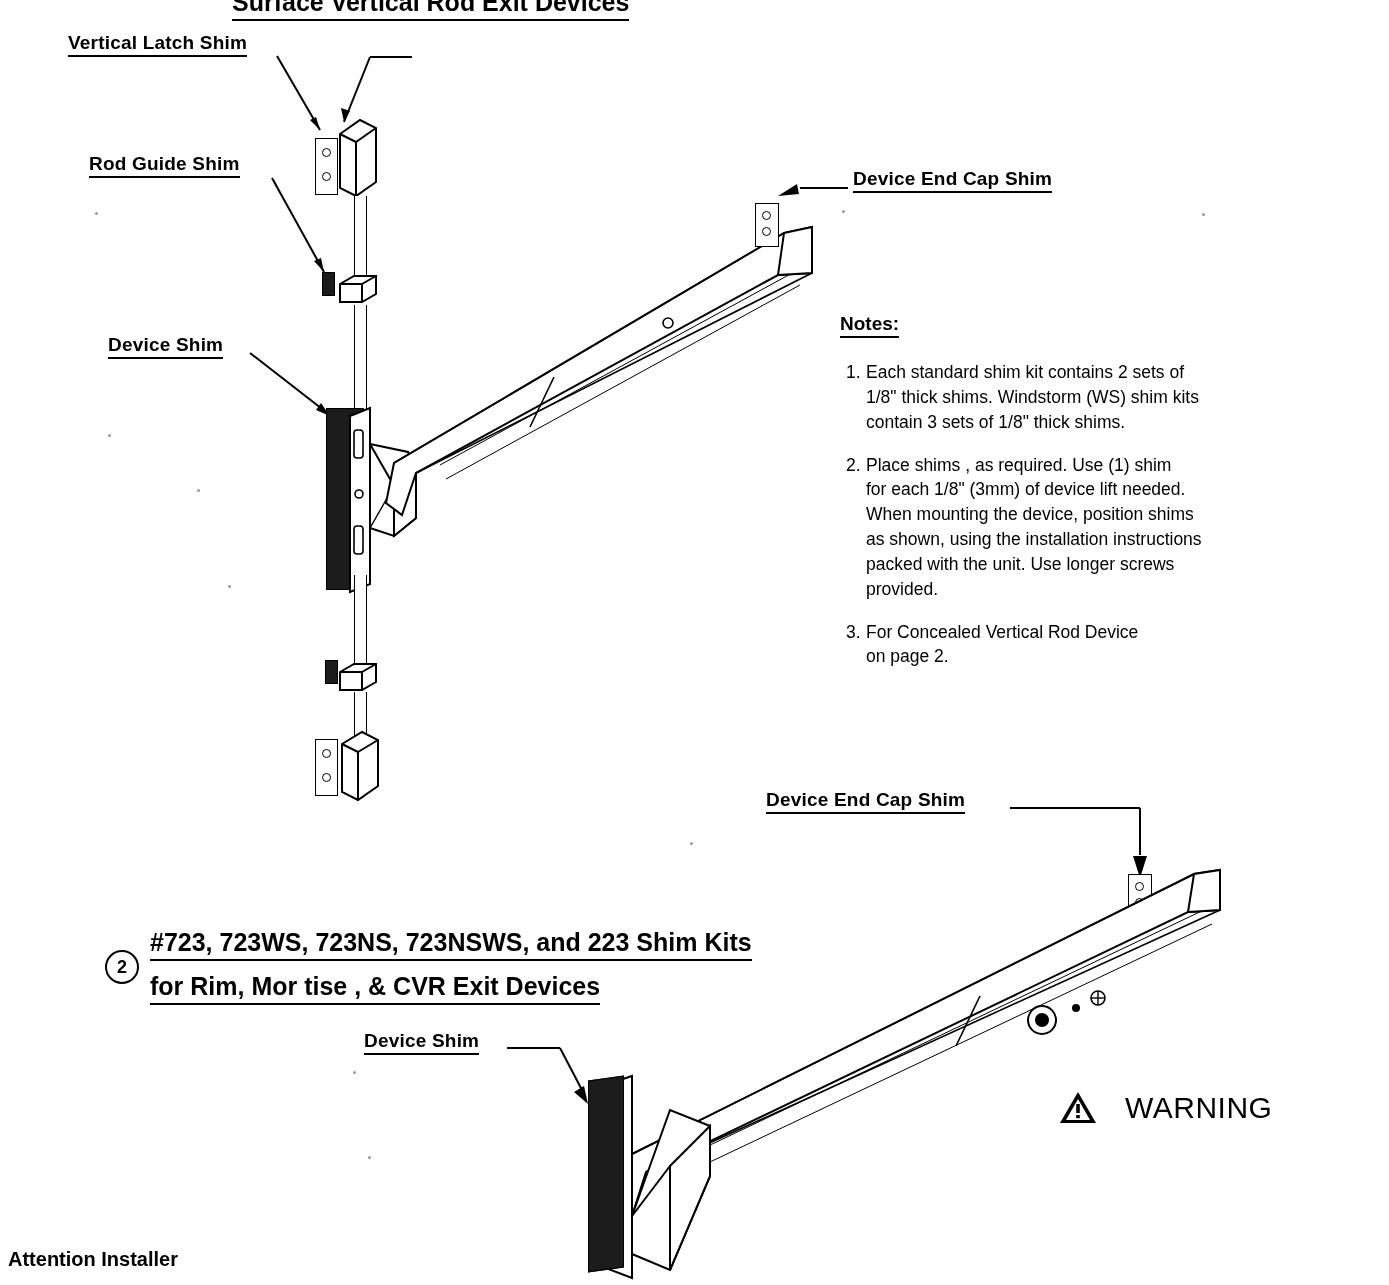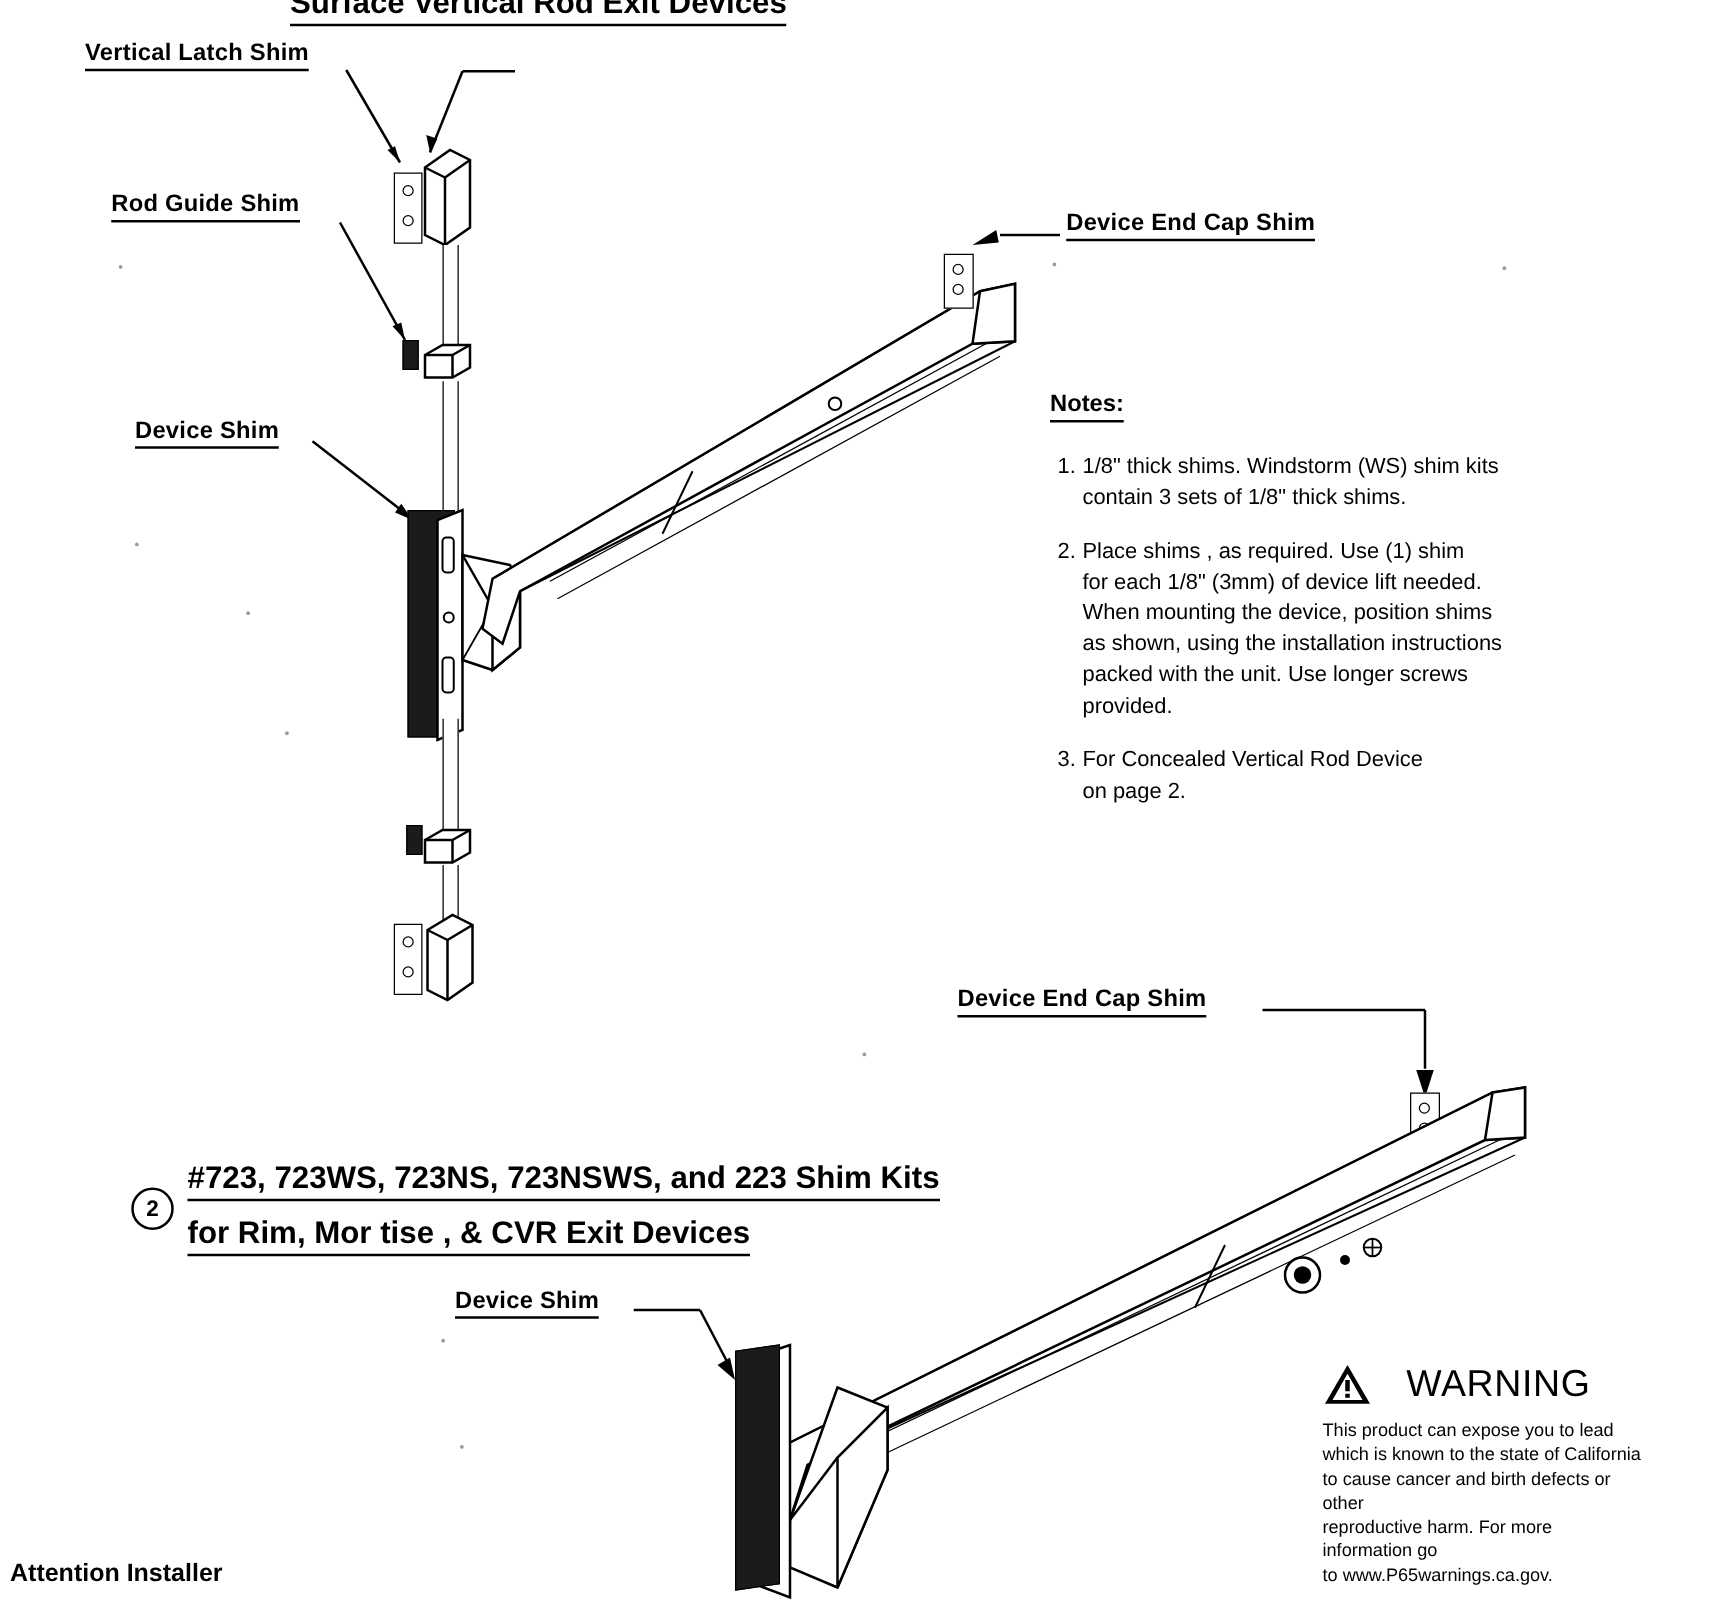--- a/index.html
+++ b/index.html
@@ -234,20 +234,21 @@
     <line x1="26" y1="26" x2="10" y2="18" stroke="#000" stroke-width="2"></line>
   </svg>
 
   <div class="abs" style="left:800px; top:313px; width:430px;margin-left:40px;">
     <div class="notes-head">Notes:</div>
 
     <div style="margin-top:22px; padding-left:6px;">
       <div class="note-item">
         <div class="note-num">1.</div>
         <div class="note-body">
+          <div>Each standard shim kit contains 2 sets of</div>
           <div>1/8" thick shims. Windstorm (WS) shim kits</div>
           <div>contain 3 sets of 1/8" thick shims.</div>
         </div>
       </div>
 
       <div class="note-item" style="margin-top:18px;">
         <div class="note-num">2.</div>
         <div class="note-body">
           <div>Place shims , as required. Use (1) shim</div>
           <div>for each 1/8" (3mm) of device lift needed.</div>
@@ -327,24 +328,17 @@
   <div class="abs" style="left:1058px; top:1090px; width:280px;">
     <div style="display:flex; align-items:center; gap:27px;">
       <svg width="40" height="36" viewBox="0 0 40 36">
         <polygon points="20,2 38,33 2,33" fill="#000"></polygon>
         <polygon points="20,9 32,30 8,30" fill="#fff"></polygon>
         <rect x="18.2" y="14" width="3.6" height="9" fill="#000"></rect>
         <rect x="18.2" y="25" width="3.6" height="3.2" fill="#000"></rect>
       </svg>
       <div class="warning-title">WARNING</div>
     </div>
-    <div class="warning-body" style="margin-top:10px;">
-      <div>This product can expose you to lead</div>
-      <div>which is known to the state of California</div>
-      <div>to cause cancer and birth defects or other</div>
-      <div>reproductive harm. For more information go</div>
-      <div>to www.P65warnings.ca.gov.</div>
-    </div>
   </div>
 
   <div class="abs attention" style="left:8px; top:1248px;">Attention Installer</div>
 
 </div>
 
 </body></html>

